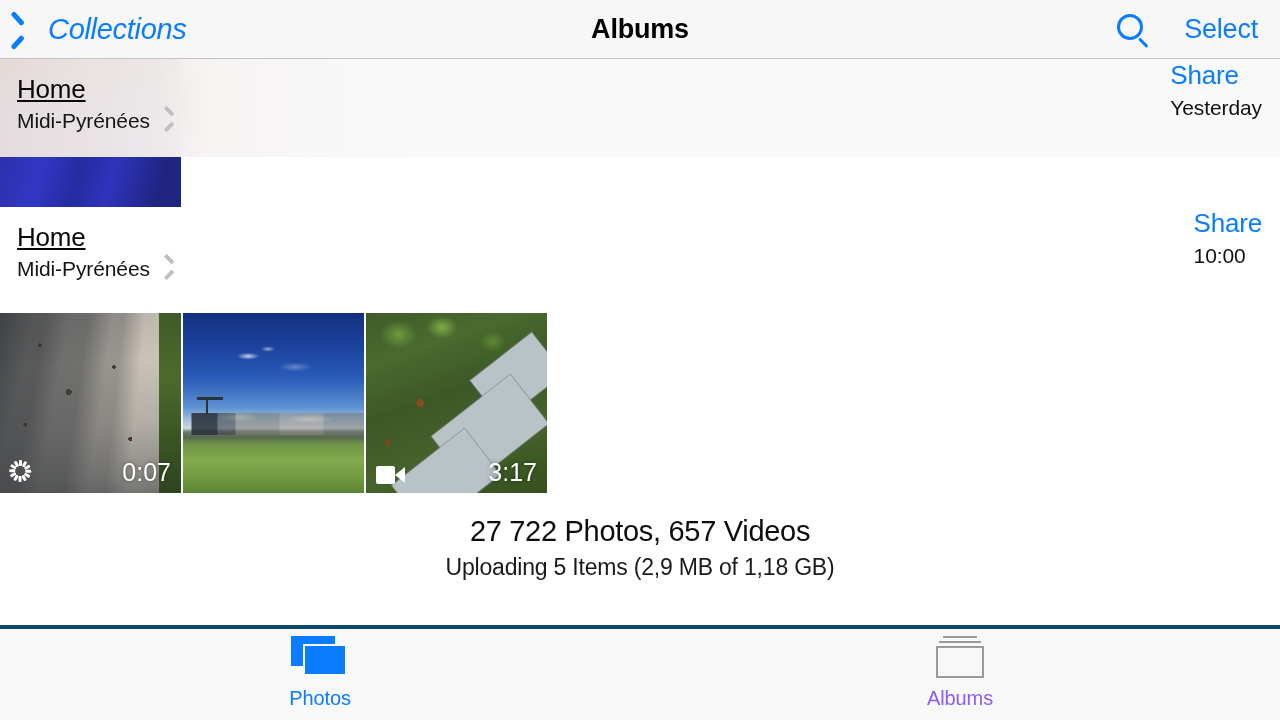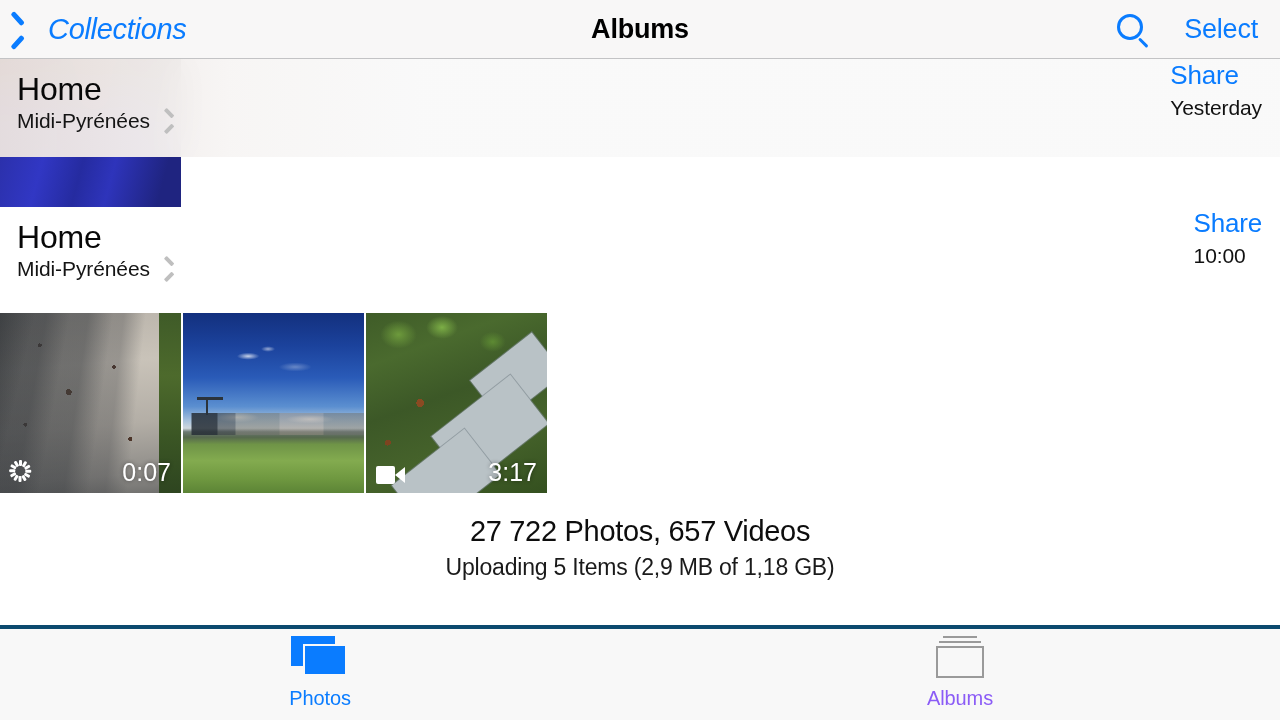--- a/index.html
+++ b/index.html
@@ -105,22 +105,22 @@
     background:
       linear-gradient(to right, rgba(236,227,224,0.96) 0px, rgba(247,245,244,0.97) 230px, rgba(249,249,249,0.97) 420px, rgba(249,249,249,0.97) 100%);
     backdrop-filter: blur(18px);
     z-index: 5;
   }
   .moment-header {
     position: relative;
     width: 1280px; height: 98px;
   }
   .mh-left { position: absolute; left: 17px; top: 15px; }
-  .mh-title { font-size: 32px; color: #080808; letter-spacing: -0.2px; line-height: 30px; }
-  .mh-sub-row { display: flex; align-items: center; margin-top: 5px; }
+  .mh-title { font-size: 26px; color: #080808; letter-spacing: -0.2px; line-height: 30px; text-decoration: underline; }
+  .mh-sub-row { display: flex; margin-top: 5px; }
   .mh-sub { font-size: 21px; color: #141414; letter-spacing: -0.1px; line-height: 24px; }
   .chev-right {
     width: 13px; height: 20px; position: relative; margin-left: 12px; flex:0 0 auto;
   }
   .chev-right::before, .chev-right::after {
     content:""; position:absolute; right:2px;
     width: 11px; height: 4px; border-radius: 1px; background: #bfbfbf;
   }
   .chev-right::before { top: 4px;  transform: rotate(45deg);  transform-origin: right center; }
   .chev-right::after  { top: 12px; transform: rotate(-45deg); transform-origin: right center; }

